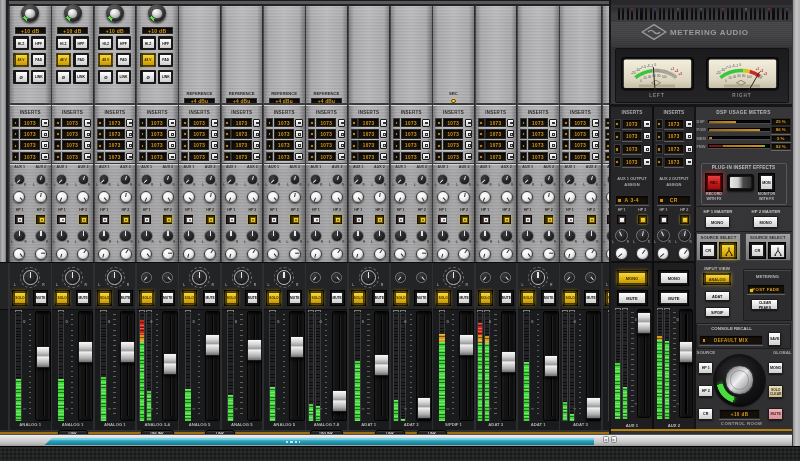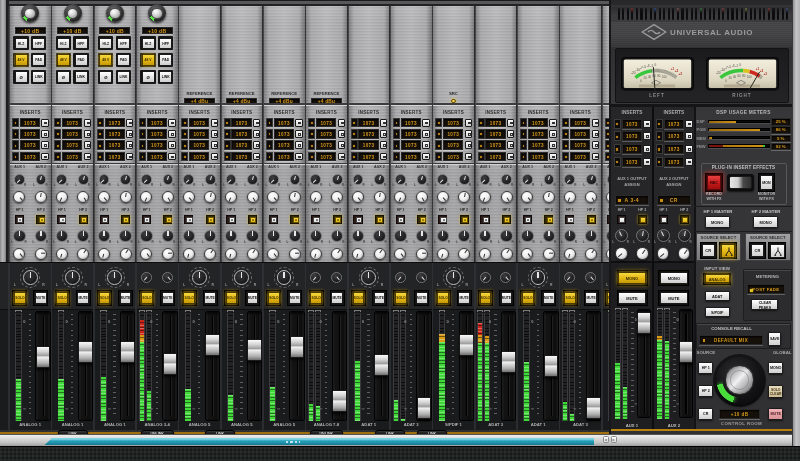--- a/index.html
+++ b/index.html
@@ -1670,21 +1670,21 @@
     <div class="abs" style="left:157.1px;top:0;width:2.1px;height:11.5px;background:linear-gradient(180deg,#803838,#0c0c0e 40%);border-radius:1px;"></div>
     <div class="abs" style="left:161.7px;top:0;width:2.1px;height:11.5px;background:linear-gradient(180deg,#151517,#0c0c0e 40%);border-radius:1px;"></div>
     <div class="abs" style="left:166.2px;top:0;width:2.1px;height:11.5px;background:linear-gradient(180deg,#151517,#0c0c0e 40%);border-radius:1px;"></div>
     <div class="abs" style="left:170.8px;top:0;width:2.1px;height:11.5px;background:linear-gradient(180deg,#151517,#0c0c0e 40%);border-radius:1px;"></div>
     <div class="abs" style="left:175.3px;top:0;width:2.1px;height:11.5px;background:linear-gradient(180deg,#405080,#0c0c0e 40%);border-radius:1px;"></div>
   </div>
 <svg class="abs" style="left:641px;top:23px;" width="26" height="18" viewBox="0 0 26 18">
 <path d="M1.2 9 L13 1.6 L24.8 9 L13 16.4 Z" fill="none" stroke="#9b9b9d" stroke-width="1.4"></path>
 <path d="M7 9 q3 -3.4 6 0 q3 3.4 6 0" fill="none" stroke="#9b9b9d" stroke-width="1.3"></path>
 </svg>
-<div class="abs" style="left:670.0px;top:27.8px;width:90.0px;height:10.0px;font-size:8px;letter-spacing:0.62px;color:#9b9b9d;font-weight:bold;white-space:nowrap;">UNIVERSAL AUDIO</div>
+<div class="abs" style="left:670.0px;top:27.8px;width:90.0px;height:10.0px;font-size:8px;letter-spacing:0.62px;color:#9b9b9d;font-weight:bold;white-space:nowrap;">METERING AUDIO</div>
 <div class="abs" style="left:615.3px;top:47.5px;width:173.5px;height:55.5px;background:linear-gradient(180deg,#1b1b1d,#242426);border:1px solid #121214;border-radius:2px;"></div>
 <svg class="abs" style="left:620.5px;top:56.5px;" width="73" height="34.5" viewBox="0 0 73 34.5">
     <defs>
       <linearGradient id="face0" x1="0" y1="0" x2="0" y2="1">
         <stop offset="0" stop-color="#f3eedd"></stop>
         <stop offset="0.72" stop-color="#ddd7c2"></stop>
         <stop offset="1" stop-color="#c6bfa8"></stop>
       </linearGradient>
     </defs>
     <rect x="0.5" y="0.5" width="72" height="32.5" rx="3" fill="#131314" stroke="#050506"></rect>

